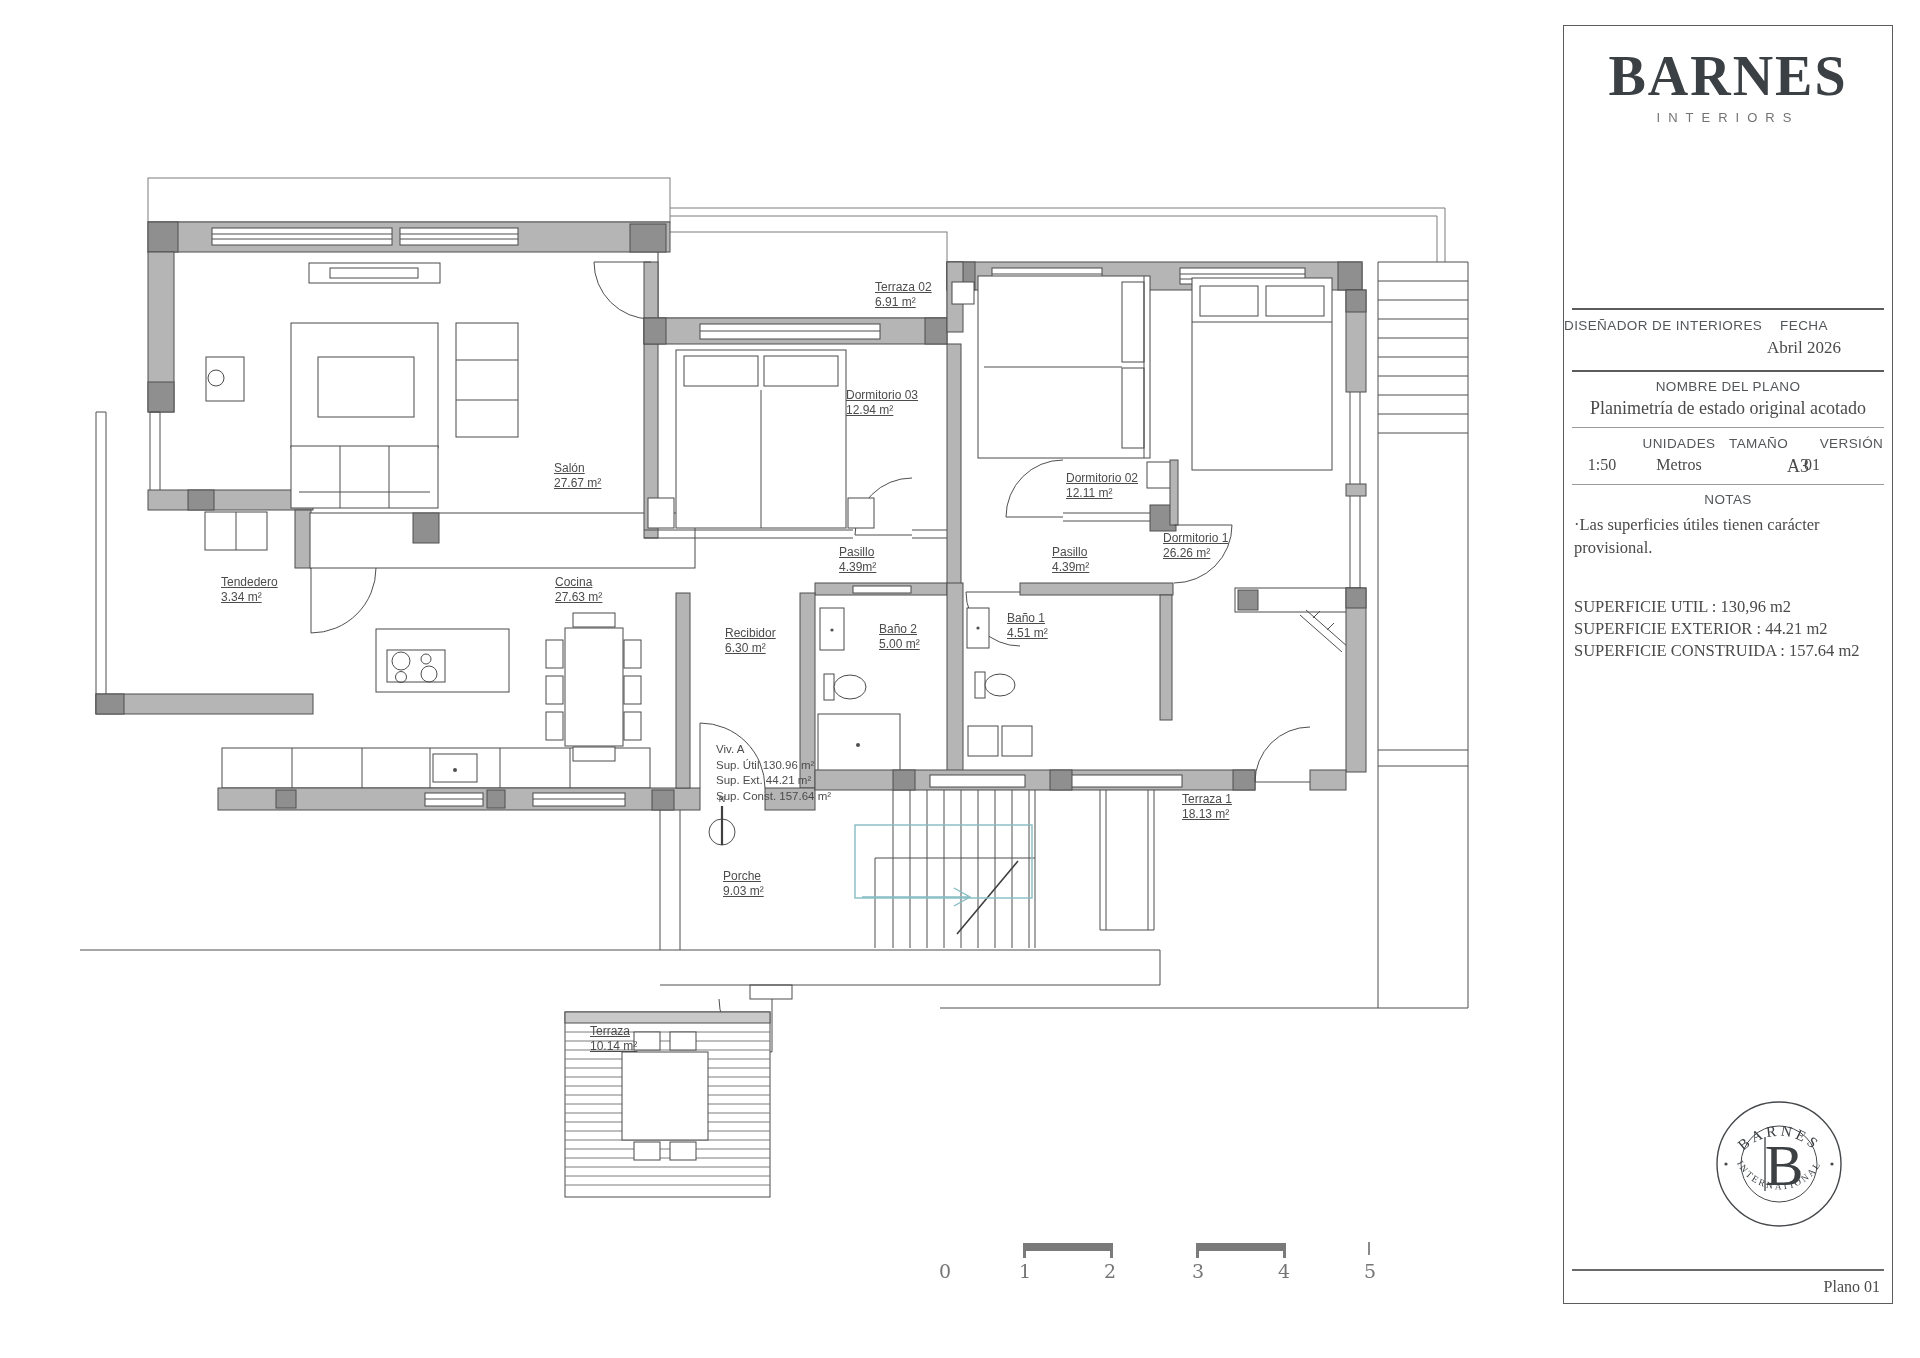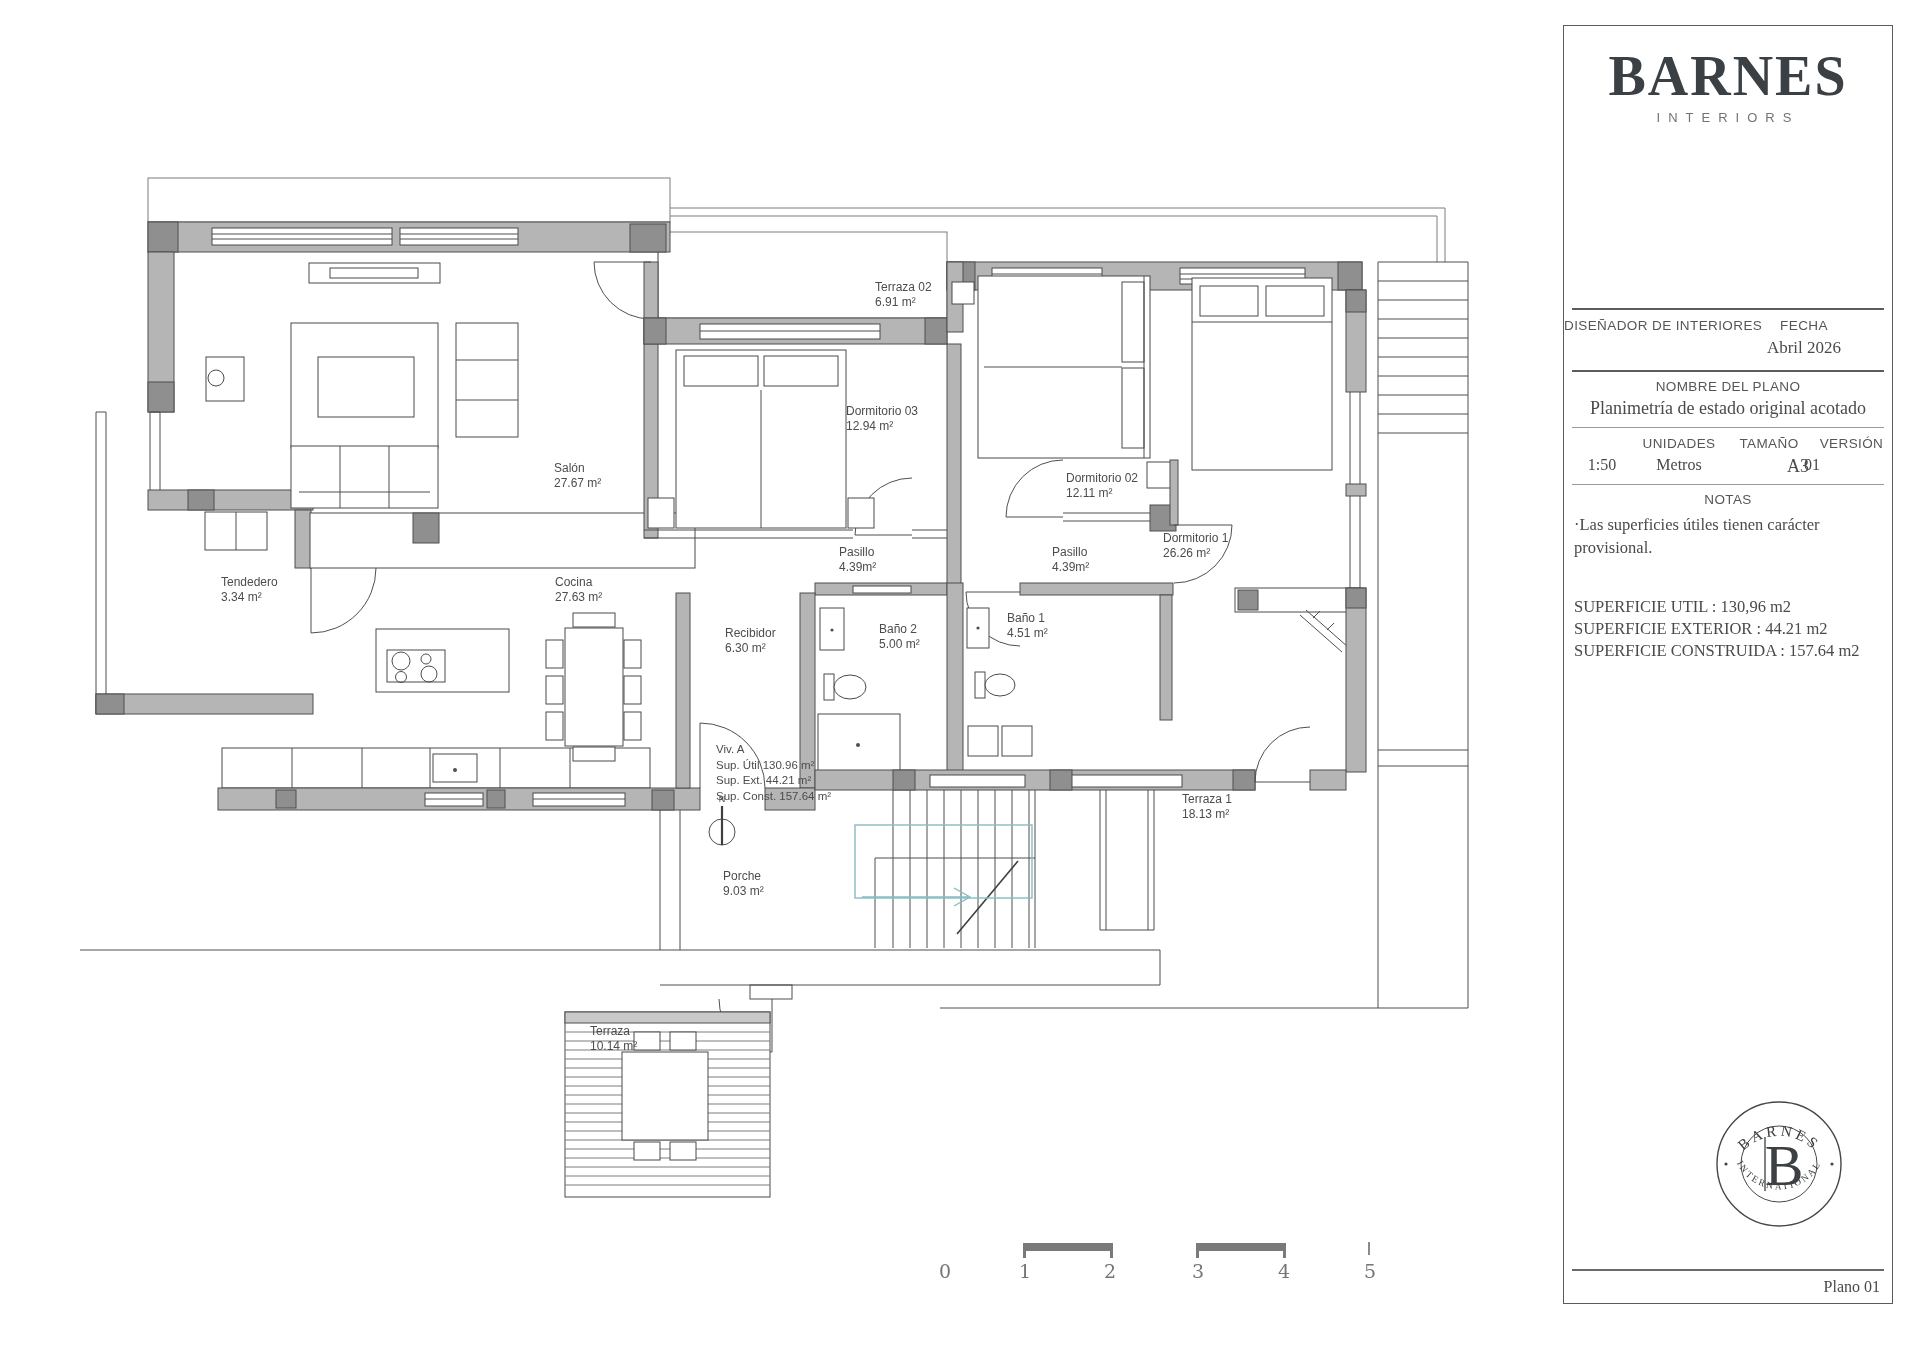--- a/index.html
+++ b/index.html
@@ -1,20 +1,20 @@
 <!DOCTYPE html>
 <html><head>
 <meta charset="utf-8">
 <style>
   html,body{margin:0;padding:0;background:#ffffff;}
   #page{position:relative;width:1920px;height:1358px;background:#fff;overflow:hidden;
         font-family:"Liberation Sans",sans-serif;color:#4c4c4c;}
   
   #plan-svg{position:absolute;left:0;top:0;}
-  .room-label{position:absolute;font-size:12px;line-height:14.5px;color:#4c4c4c;white-space:nowrap;}
+  .room-label{position:absolute;font-size:12px;line-height:14.5px;color:#4c4c4c;white-space:nowrap;text-decoration:underline;}
   .unit-summary{position:absolute;left:716px;top:742px;font-size:11.5px;line-height:15.5px;color:#4c4c4c;}
   
   .sb-num{position:absolute;top:1260px;width:40px;text-align:center;
           font-family:"DejaVu Serif","Liberation Serif",serif;font-size:19px;color:#757575;}
   .sb-bar{position:absolute;top:1243px;height:8px;background:#7a7a7a;}
   .sb-tickL,.sb-tickR{position:absolute;top:1243px;width:3px;height:15px;background:#7a7a7a;}
   .sb-tick5{position:absolute;top:1242px;left:1368px;width:2px;height:13px;background:#8a8a8a;}
   
   #titleblock{position:absolute;left:1563px;top:25px;width:328px;height:1277px;
               border:1.5px solid #5a5c5e;background:#fff;}
@@ -259,21 +259,21 @@
       <circle class="t" cx="722" cy="832" r="13"></circle>
       <path d="M722,845 V806" stroke="#3f3f3f" stroke-width="2.2" fill="none"></path>
       <text x="722" y="802" text-anchor="middle" font-size="9" fill="#3f3f3f" font-family="Liberation Sans, sans-serif">N</text>
     </g>
   </svg>
 
   <div class="room-label" style="left:875px;top:280px">
     <div>Terraza 02</div>
       <div>6.91 m²</div>
     </div>
-  <div class="room-label" style="left:846px;top:404px">
+  <div class="room-label" style="left:846px;top:388px">
     <div>Dormitorio 03</div>
       <div>12.94 m²</div>
     </div>
   <div class="room-label" style="left:554px;top:461px">
     <div>Salón</div>
       <div>27.67 m²</div>
     </div>
   <div class="room-label" style="left:1066px;top:471px">
     <div>Dormitorio 02</div>
       <div>12.11 m²</div>
@@ -357,21 +357,21 @@
     <div class="tb-abs tb-serif" style="left:170px;top:312px;width:140px;text-align:center">Abril 2026</div>
 
     <div class="tb-abs tb-line" style="top:344px"></div>
 
     <div class="tb-abs tb-h" style="left:0;top:353px;width:100%;text-align:center">NOMBRE DEL PLANO</div>
     <div class="tb-abs tb-serif" style="left:0;top:372px;width:100%;text-align:center;font-size:18px">Planimetría de estado original acotado</div>
 
     <div class="tb-abs tb-thin" style="top:401px"></div>
 
     <div class="tb-abs tb-h" style="left:75px;top:410px;width:80px;text-align:center">UNIDADES</div>
-    <div class="tb-abs tb-h" style="left:165px;top:410px;width:80px;text-align:center">TAMAÑO</div>
+    <div class="tb-abs tb-h" style="left:165px;top:410px;width:80px;">TAMAÑO</div>
     <div class="tb-abs tb-h" style="left:250px;top:410px;width:75px;text-align:center">VERSIÓN</div>
     <div class="tb-abs tb-serif" style="left:8px;top:430px;width:60px;text-align:center;font-size:16px">1:50</div>
     <div class="tb-abs tb-serif" style="left:75px;top:430px;width:80px;text-align:center;font-size:16px">Metros</div>
     <div class="tb-abs tb-serif" style="left:165px;top:430px;width:80px;text-align:right;font-size:18px">A3</div>
     <div class="tb-abs tb-serif" style="left:240px;top:430px;width:75px;font-size:16px">01</div>
 
     <div class="tb-abs tb-thin" style="top:458px"></div>
 
     <div class="tb-abs tb-h" style="left:0;top:466px;width:100%;text-align:center">NOTAS</div>
     <div class="tb-abs sup-line" style="left:10px;top:488px">·Las superficies útiles tienen carácter</div>

